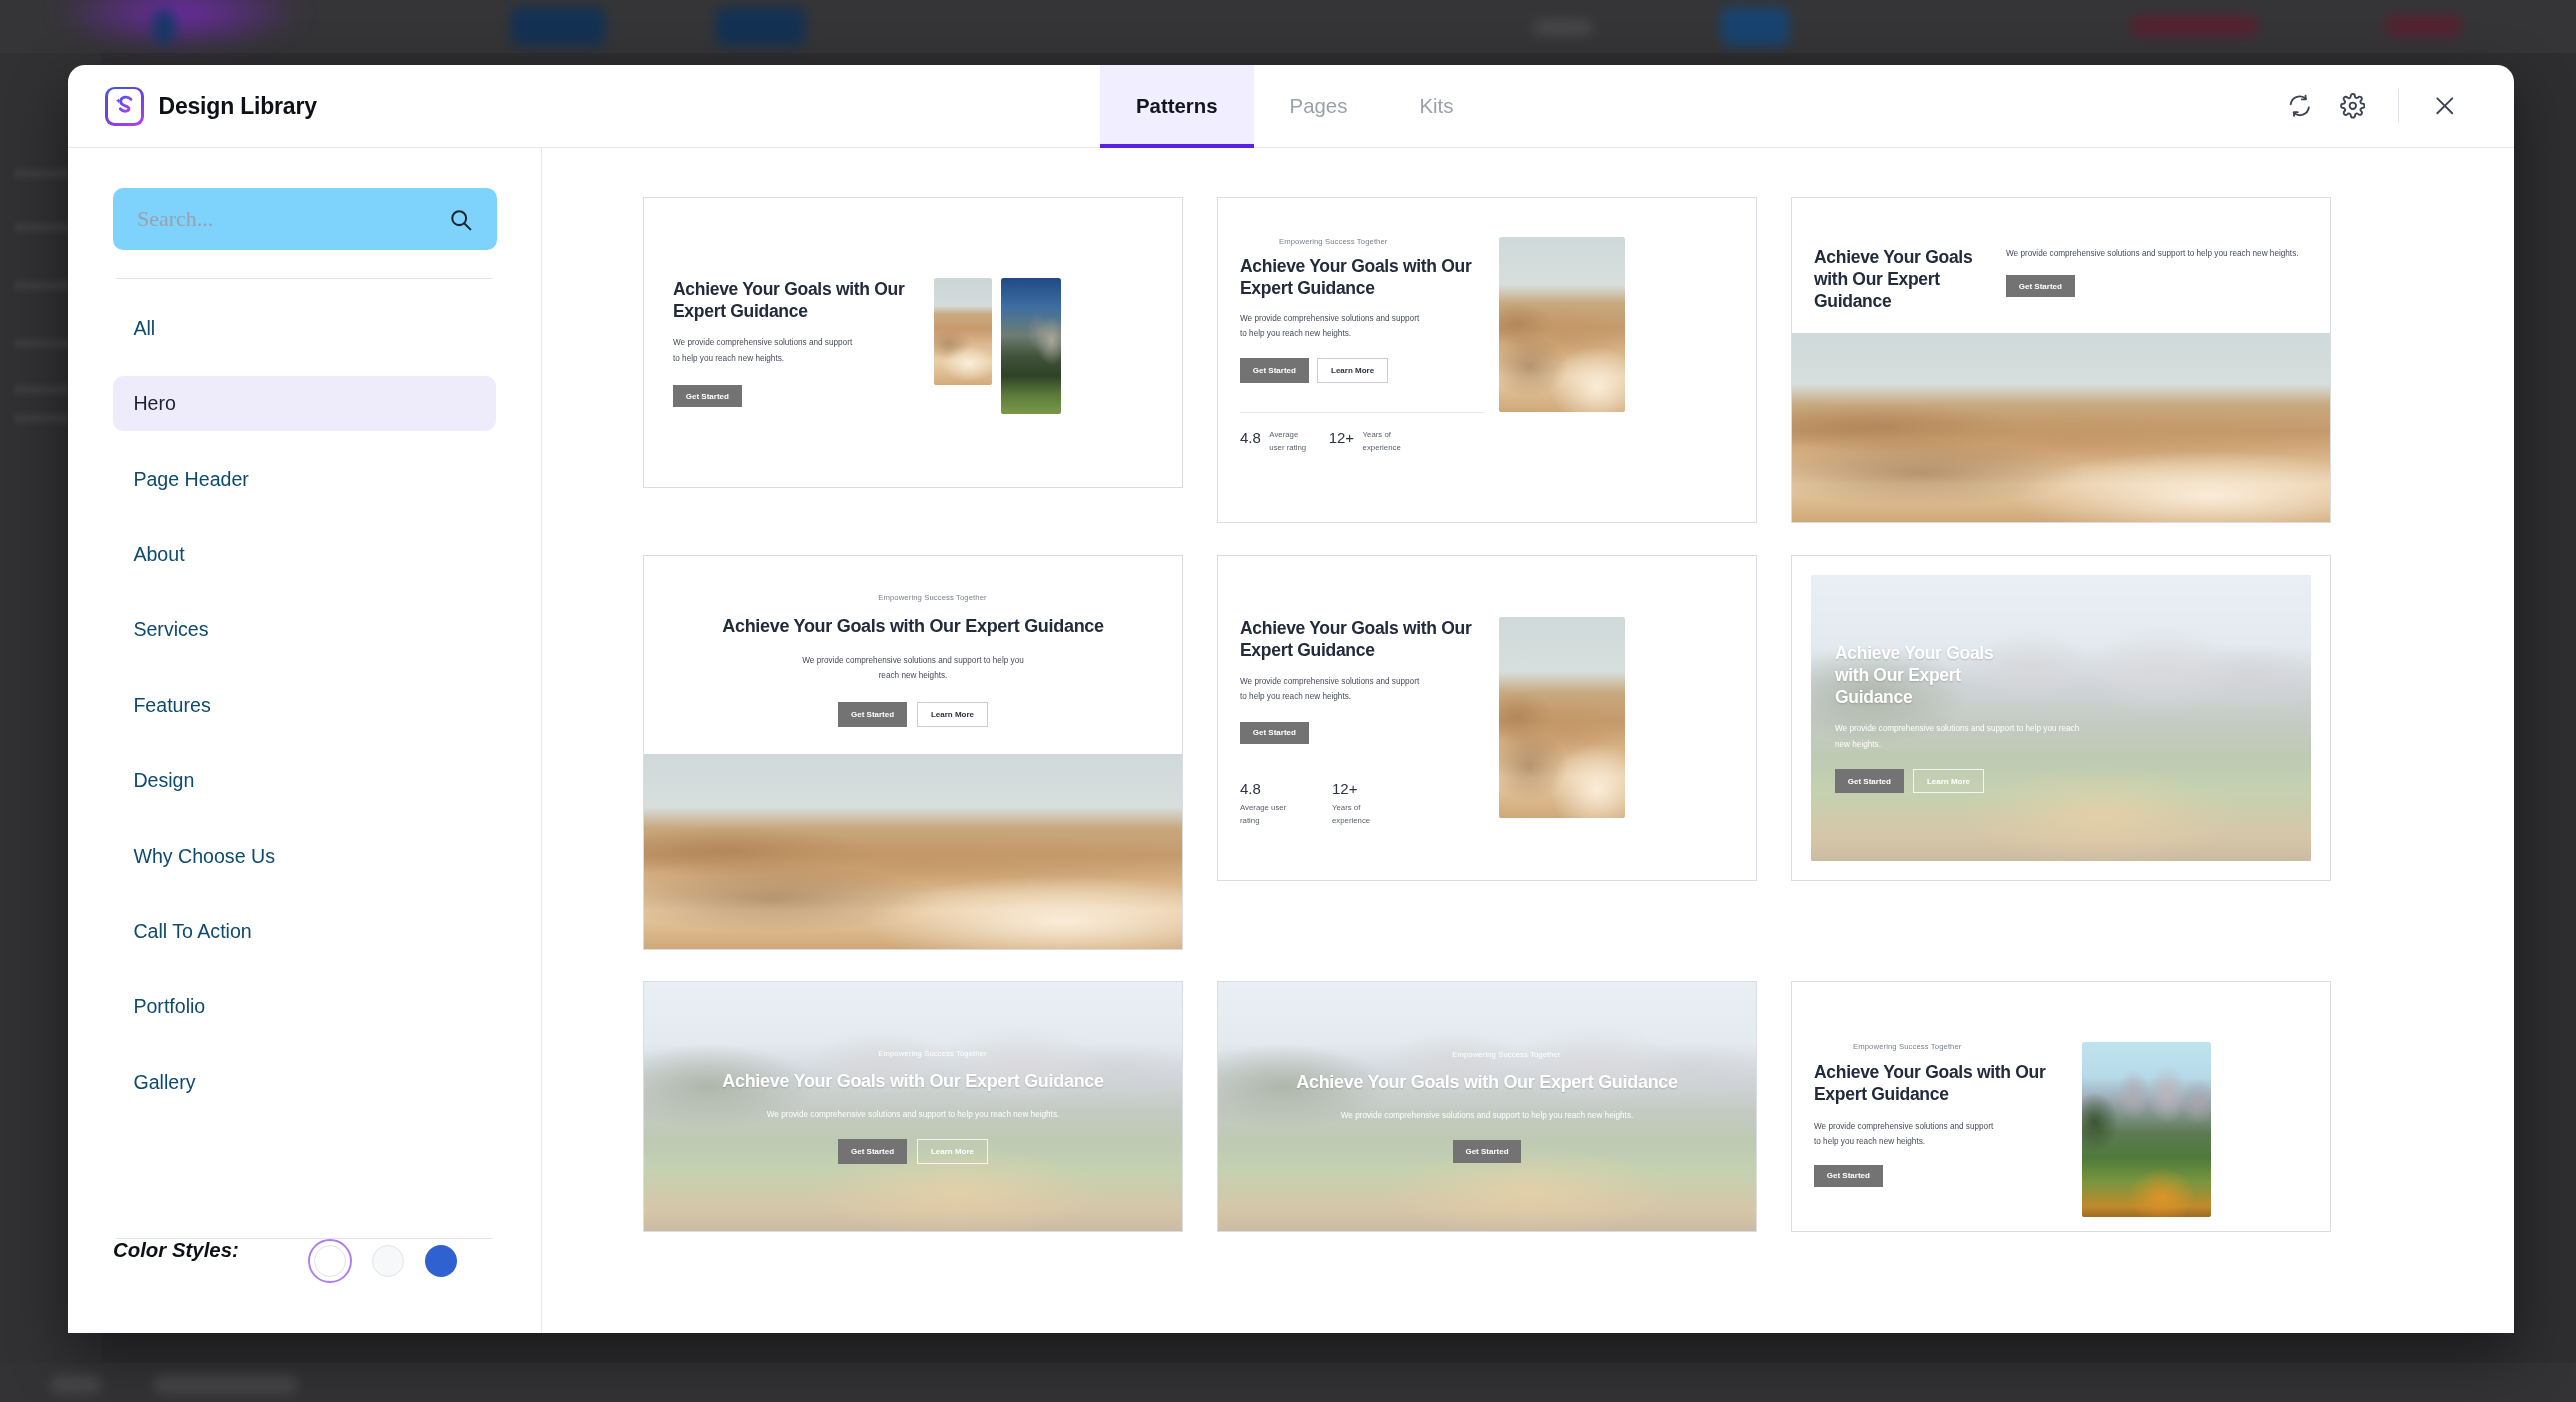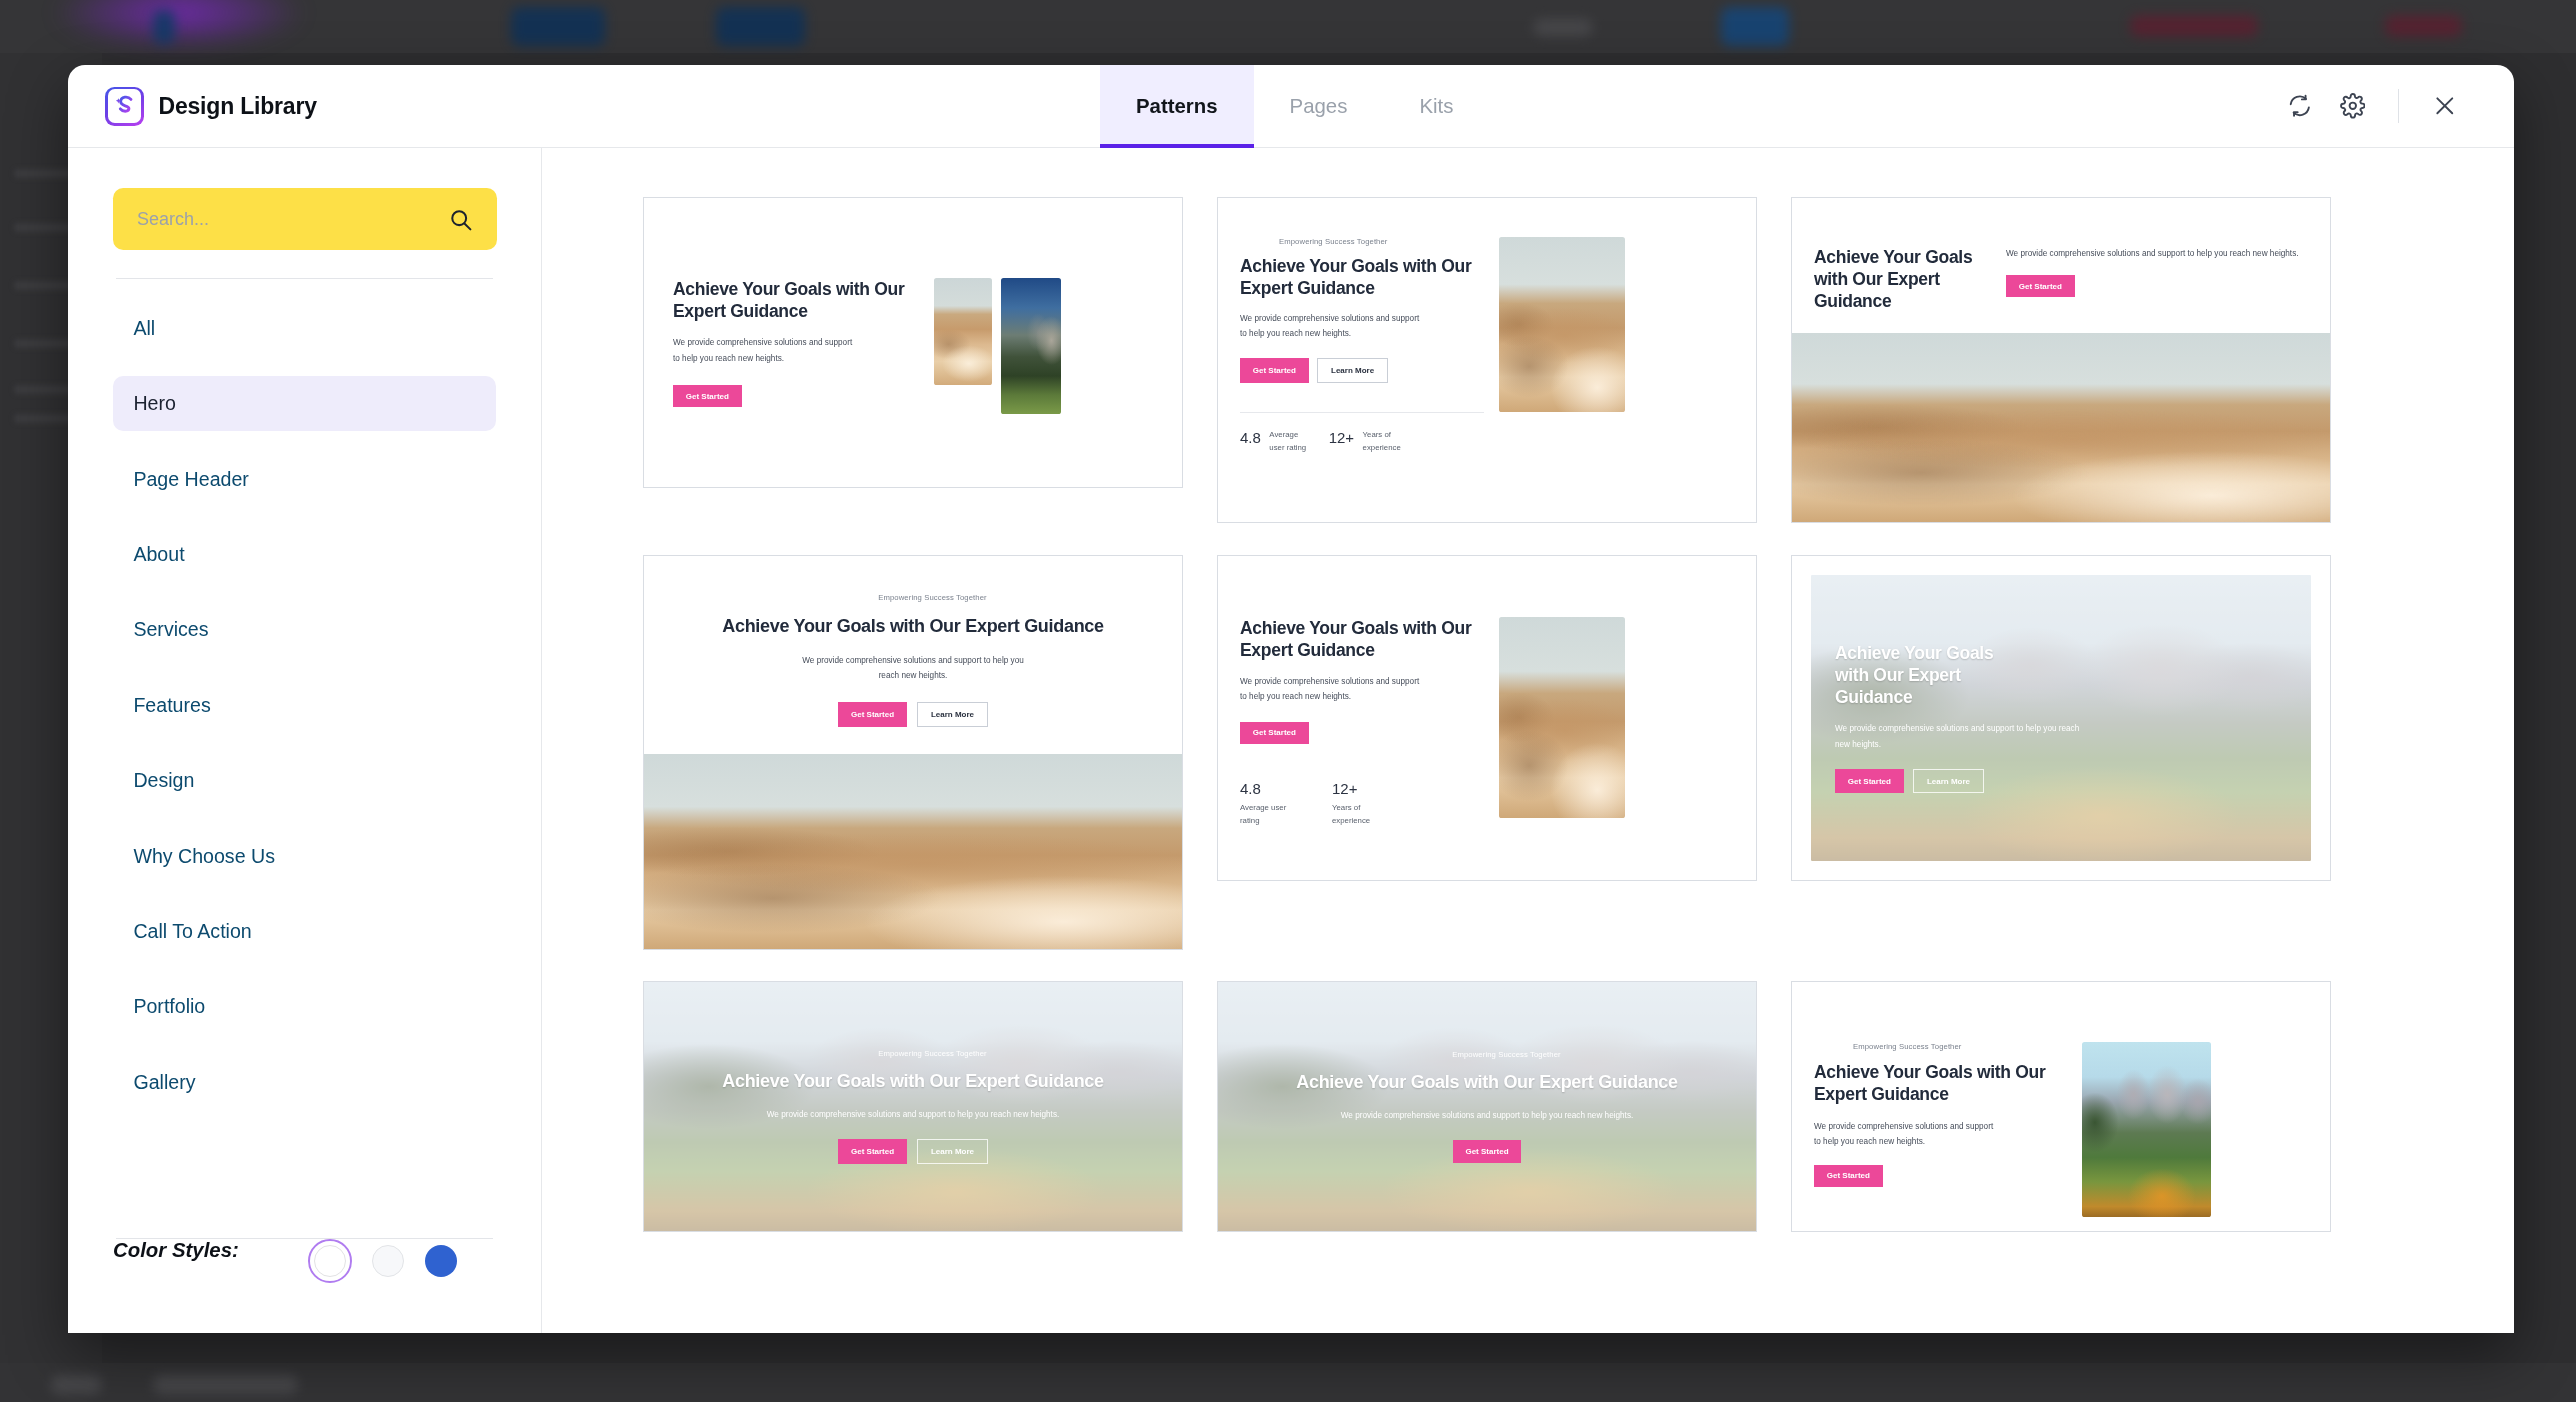--- a/index.html
+++ b/index.html
@@ -53,22 +53,22 @@
   .hdiv { width: 0.9px; height: 34px; background: #dfe2e7; margin: 0 19px; }
 
   
   .mbody { flex: 1; display: flex; min-height: 0; }
 
   
   .sidebar { width: 474px; flex: 0 0 474px; border-right: 0.9px solid #e6e8eb;
              display: flex; flex-direction: column; padding: 0; }
   .sb-scroll { flex: 1; overflow: hidden; padding: 40px 45px 0 45px; }
   .search-wrap { position: relative; }
-  .search-box { width: 384px; height: 62px; background: #fde047; border: none; border-radius: 10.2px;
-     padding: 0 60px 0 24px; font-size: 18px; color: #2a2f3a; font-family: Liberation Sans, sans-serif; outline: none; }
+  .search-box { width: 384px; height: 62px; background: #7dd3fc; border: none; border-radius: 10.2px;
+     padding: 0 60px 0 24px; font-size: 22px; color: #2a2f3a; font-family: Liberation Serif, serif; outline: none; }
   .search-box::placeholder { color: #9ba1ab; }
   .search-ic { position: absolute; right: 22px; top: 19px; color: #1d232e; pointer-events: none; }
   .sb-rule { height: 0.9px; background: #e3e5e9; margin: 28px 3.4px 0 3.4px; }
   .sb-list { margin-top: 22px; }
   .sb-item { height: 55px; display: flex; align-items: center; padding: 0 20.4px; border-radius: 10.2px;
      font-size: 19.6px; color: #0c4a6e; cursor: pointer; margin-bottom: 20.4px; }
   .sb-item.active { background: #eeecfb; color: #1b2130; font-weight: 500; }
 
   .sb-foot { padding: 0 45px 0 45px; }
   .sb-foot-rule { height: 0.9px; background: #e3e5e9; margin: 0 3.4px; }
@@ -89,21 +89,21 @@
 
   
   .pv { width: 100%; height: 100%; background: #fff; }
   .pv-pad { padding: 0 29px; }
   .eyebrow { font-size: 7.7px; color: #7b828e; letter-spacing: 0.1px; padding-left: 39px; }
   .h-title { font-size: 17.5px; font-weight: 700; color: #222b3b; line-height: 1.26; letter-spacing: -0.3px; }
   .h-title.lg { font-size: 18px; }
   .body-txt { font-size: 8.2px; color: #454c59; line-height: 1.85; }
   .btn { display: inline-flex; align-items: center; justify-content: center;
      font-size: 8px; font-weight: 600; padding: 6.8px 12.8px; white-space: nowrap; }
-  .btn-pri { background: #ec4899; color: #fff; }
+  .btn-pri { background: #737373; color: #fff; }
   .btn-sec { background: #fff; color: #2b3240; border: 0.9px solid #c9ced6; }
   .btn-ghost { background: transparent; color: #fff; border: 0.9px solid rgba(255,255,255,.8); }
   .stat-n { font-size: 15px; color: #2c3342; font-weight: 500; }
   .stat-l { font-size: 7.8px; color: #5a616d; line-height: 1.6; }
   .hr-lite { height: 0.9px; background: #e6e8ec; }
 
   .row { display: flex; }
   .col { display: flex; flex-direction: column; }
   .imgbox { background-size: cover; background-position: center; }
 

